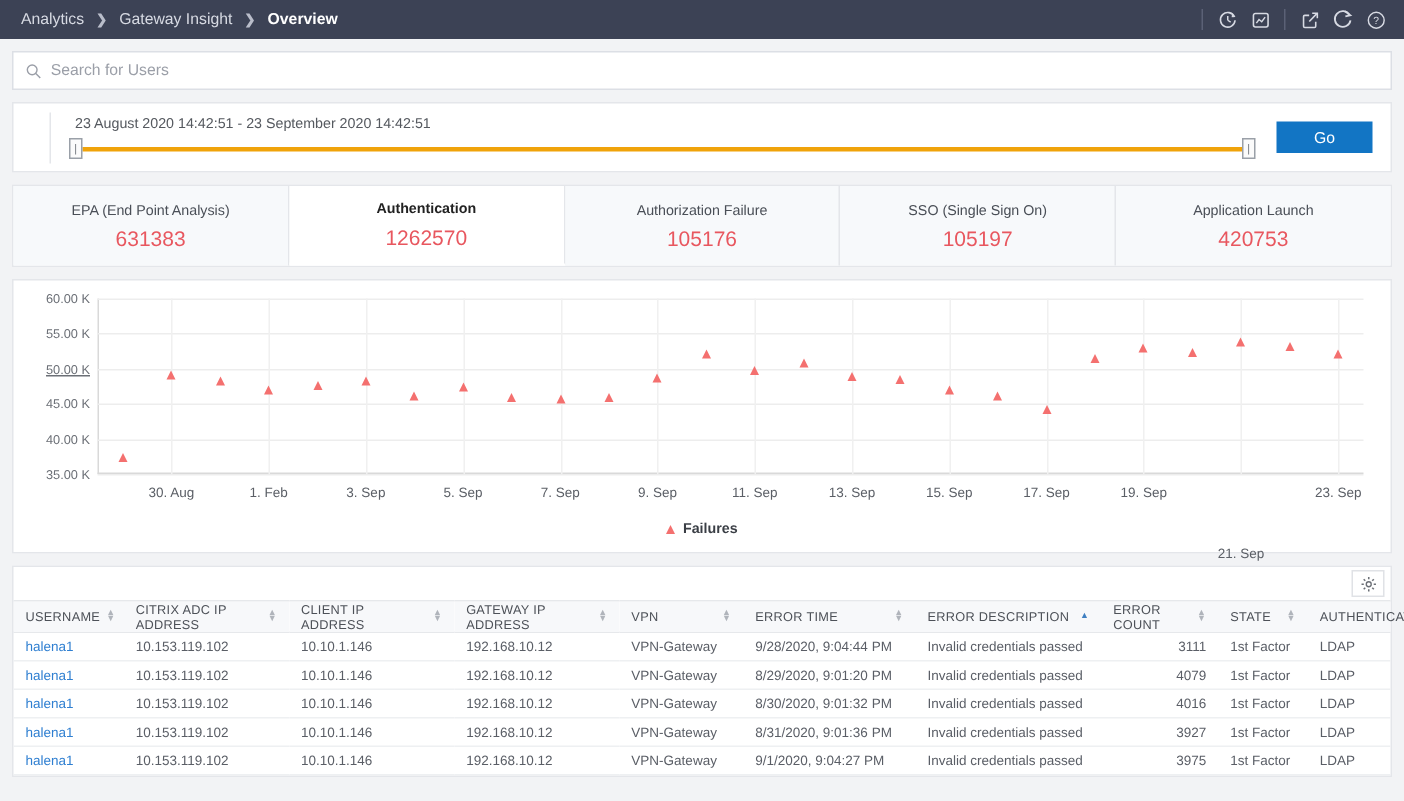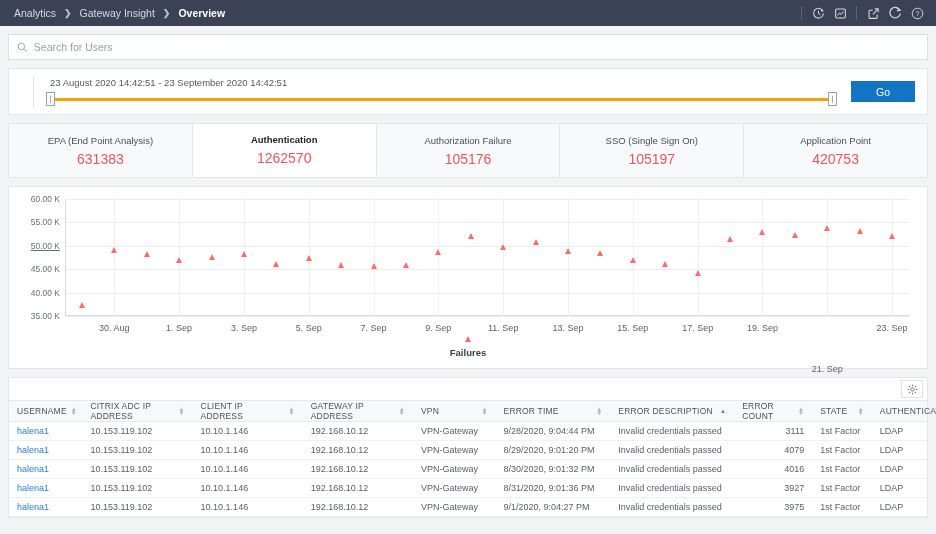--- a/index.html
+++ b/index.html
@@ -98,21 +98,21 @@
     position: absolute; top: 100%; margin-top: 7px; font-size: 9px;
     color: #5b5f66; transform: translateX(-50%); white-space: nowrap;
   }
   .pt {
     position: absolute; width: 0; height: 0;
     border-left: 3.5px solid transparent; border-right: 3.5px solid transparent;
     border-bottom: 6px solid #f4706f; transform: translate(-50%, -50%);
   }
   .legend {
     position: absolute; bottom: 10px; left: 0; right: 0;
-    display: flex; align-items: center; justify-content: center; gap: 5px; flex-direction: column;
+    display: flex; align-items: center; justify-content: center; gap: 5px;
   }
   .legend .tri {
     width: 0; height: 0; border-left: 3.5px solid transparent;
     border-right: 3.5px solid transparent; border-bottom: 6px solid #f4706f;
   }
   .legend span { font-size: 9.5px; font-weight: bold; color: #3a3e45; }
 
   
   .tablecard { margin: 8px 8px 0 8px; }
   .tabletop { height: 22px; display: flex; justify-content: flex-end; align-items: center; padding-right: 4px; }
@@ -219,21 +219,21 @@
     </div>
     <div class="kpi">
       <div class="kpi-label">Authorization Failure</div>
       <div class="kpi-val">105176</div>
     </div>
     <div class="kpi">
       <div class="kpi-label">SSO (Single Sign On)</div>
       <div class="kpi-val">105197</div>
     </div>
     <div class="kpi">
-      <div class="kpi-label">Application Point</div>
+      <div class="kpi-label">Application Launch</div>
       <div class="kpi-val">420753</div>
     </div>
   </div>
 
 <div class="card chartcard">
   <div class="plot" id="plot">
     <div class="axisY"></div>
     <div class="axisX"></div>
   <div class="gline" style="top: 100%;"></div>
       <div class="ytick" style="top: 100%;">35.00 K</div>
@@ -242,21 +242,21 @@
       <div class="gline" style="top: 60%;"></div>
       <div class="ytick" style="top: 60%; margin-left: 43px;">45.00 K</div>
       <div class="gline" style="top: 40%;"></div>
       <div class="ytick" style="top: 40%; text-decoration: underline;">50.00 K</div>
       <div class="gline" style="top: 20%;"></div>
       <div class="ytick" style="top: 20%; margin-left: 32px;">55.00 K</div>
       <div class="gline" style="top: 0%;"></div>
       <div class="ytick" style="top: 0%;">60.00 K</div>
       <div class="xtick" style="left: 5.84%;">30. Aug</div>
       <div class="vline" style="left: 5.84%;"></div>
-      <div class="xtick" style="left: 13.52%;">1. Sep</div>
+      <div class="xtick" style="left: 13.52%;">1. Feb</div>
       <div class="vline" style="left: 13.52%;"></div>
       <div class="xtick" style="left: 21.2%;">3. Sep</div>
       <div class="vline" style="left: 21.2%;"></div>
       <div class="xtick" style="left: 28.88%;">5. Sep</div>
       <div class="vline" style="left: 28.88%;"></div>
       <div class="xtick" style="left: 36.56%;">7. Sep</div>
       <div class="vline" style="left: 36.56%;"></div>
       <div class="xtick" style="left: 44.24%;">9. Sep</div>
       <div class="vline" style="left: 44.24%;"></div>
       <div class="xtick" style="left: 51.92%;">11. Sep</div>

